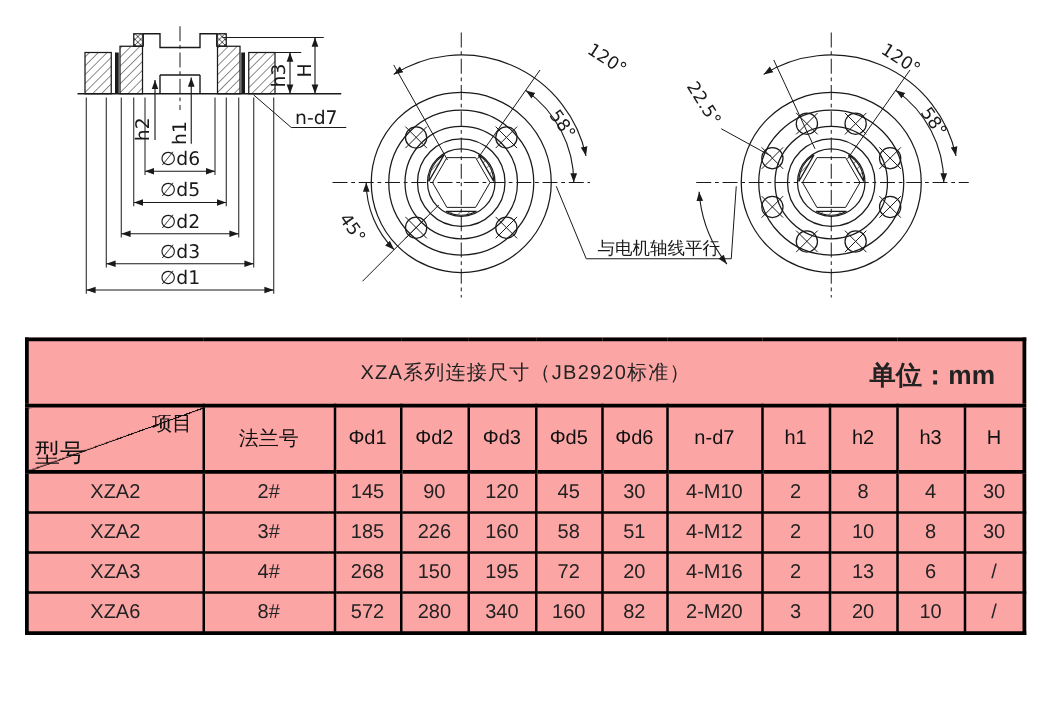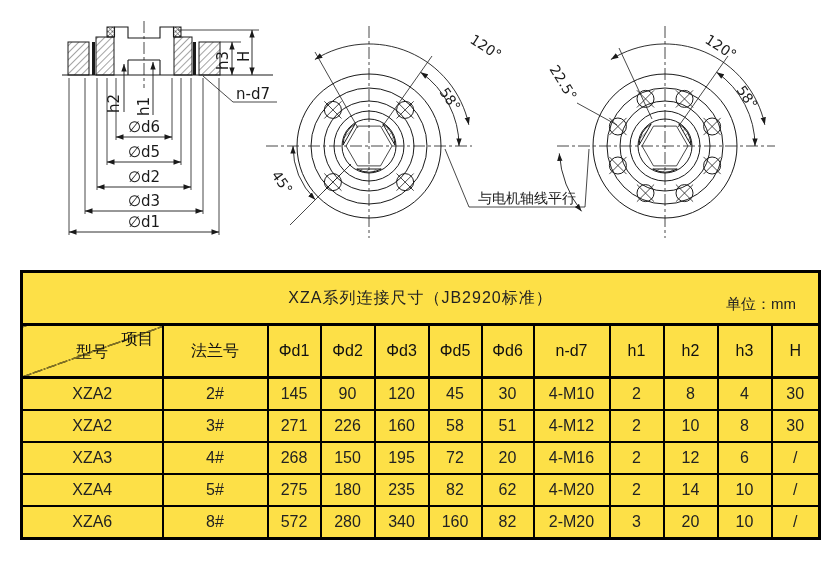--- a/index.html
+++ b/index.html
@@ -12,32 +12,32 @@
   .ntxt{font-size:14px;}
   .ln{stroke:#1a1a1a;stroke-width:1.1;fill:none;}
   .cir{stroke:#1a1a1a;stroke-width:1;fill:none;}
   .thin{stroke:#1a1a1a;stroke-width:0.8;fill:none;}
   .dim{stroke:#1a1a1a;stroke-width:0.9;fill:none;}
   .cl{stroke:#1a1a1a;stroke-width:0.8;fill:none;stroke-dasharray:12 3 3 3;}
   .hatchfill{fill:url(#hp);stroke:#1a1a1a;stroke-width:1;}
   .xfill{fill:url(#xp);stroke:#1a1a1a;stroke-width:1;}
 
   table.spec{position:absolute;left:20px;top:270px;width:798px;border-collapse:collapse;
-             table-layout:fixed;background:#fde047;border:3px solid #000;}
+             table-layout:fixed;background:#fca5a5;border:3px solid #000;}
   table.spec td{border:2px solid #000;text-align:center;font-size:16px;padding:0;
                 overflow:hidden;white-space:nowrap;color:#222;}
   tr.title-row td{height:50px;border-bottom:3px solid #000;}
   tr.head-row td{height:50px;font-size:16px;border-bottom:3px solid #000;color:#111;}
   tr.data-row td{height:30px;}
   .title-cell{position:relative;font-size:29px;letter-spacing:1px;color:#000;padding-right:70px;}
-  .unit{position:absolute;right:22px;bottom:9px;font-size:15px;letter-spacing:0;}
+  .unit{position:absolute;right:22px;bottom:9px;font-size:21px;letter-spacing:0;font-weight:bold;}
   .corner-cell{position:relative;
     background:linear-gradient(to bottom right,transparent 49.6%,#000 49.6%,#000 50.5%,transparent 50.5%);}
   .corner-top{position:absolute;top:3px;right:8px;font-size:16px;}
-  .corner-bot{position:absolute;bottom:13px;left:5px;font-size:16px;margin-left:48px;}
+  .corner-bot{position:absolute;bottom:0;left:5px;font-size:20px;}
   .model-cell{text-align:left;padding-left:5px;}
 </style>
 </head>
 <body>
 
 <div class="canvas">
 
 <svg width="835" height="268" viewBox="0 0 835 268">
   <defs>
     <pattern id="hp" patternUnits="userSpaceOnUse" width="5" height="5" patternTransform="rotate(45)">
@@ -216,57 +216,43 @@
     <td>30</td>
     <td>4-M10</td>
     <td>2</td>
     <td>8</td>
     <td>4</td>
     <td>30</td>
   </tr>
   <tr class="data-row">
     <td class="model-cell">XZA2</td>
     <td>3#</td>
-    <td>271</td>
+    <td>185</td>
     <td>226</td>
     <td>160</td>
     <td>58</td>
     <td>51</td>
     <td>4-M12</td>
     <td>2</td>
     <td>10</td>
     <td>8</td>
     <td>30</td>
   </tr>
   <tr class="data-row">
     <td class="model-cell">XZA3</td>
     <td>4#</td>
     <td>268</td>
     <td>150</td>
     <td>195</td>
     <td>72</td>
     <td>20</td>
     <td>4-M16</td>
     <td>2</td>
-    <td>12</td>
+    <td>13</td>
     <td>6</td>
-    <td>/</td>
-  </tr>
-  <tr class="data-row">
-    <td class="model-cell">XZA4</td>
-    <td>5#</td>
-    <td>275</td>
-    <td>180</td>
-    <td>235</td>
-    <td>82</td>
-    <td>62</td>
-    <td>4-M20</td>
-    <td>2</td>
-    <td>14</td>
-    <td>10</td>
     <td>/</td>
   </tr>
   <tr class="data-row">
     <td class="model-cell">XZA6</td>
     <td>8#</td>
     <td>572</td>
     <td>280</td>
     <td>340</td>
     <td>160</td>
     <td>82</td>

